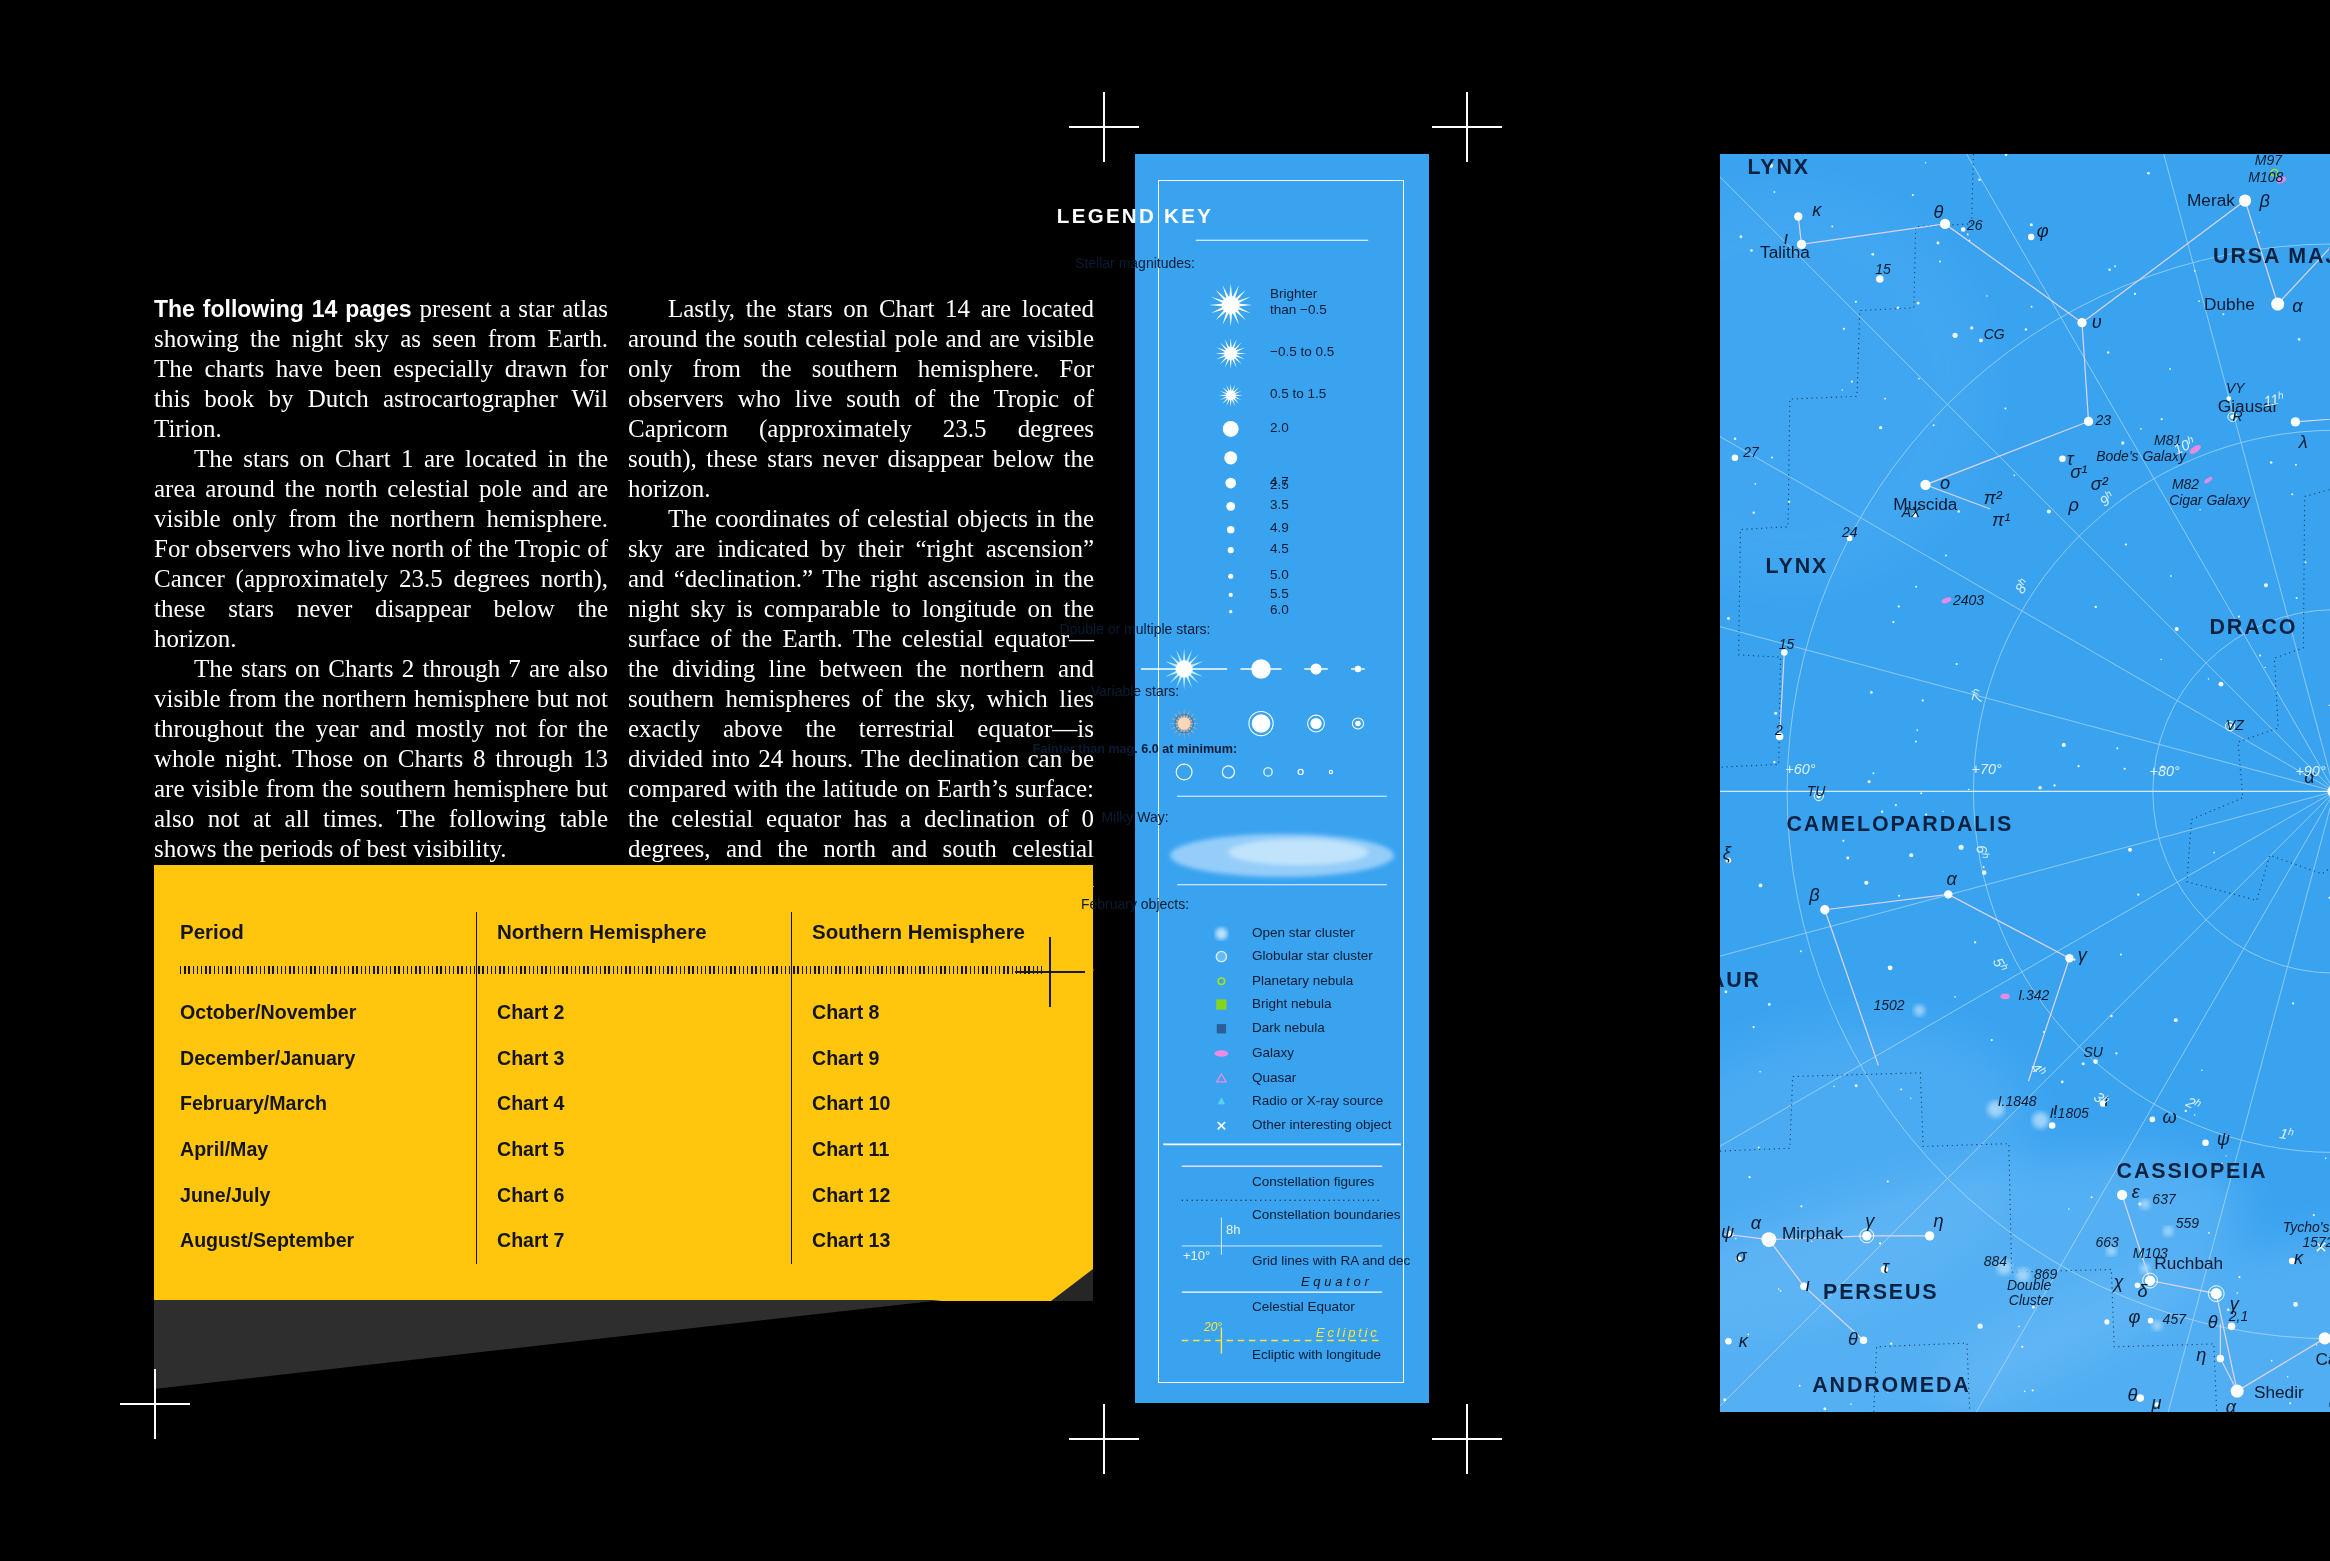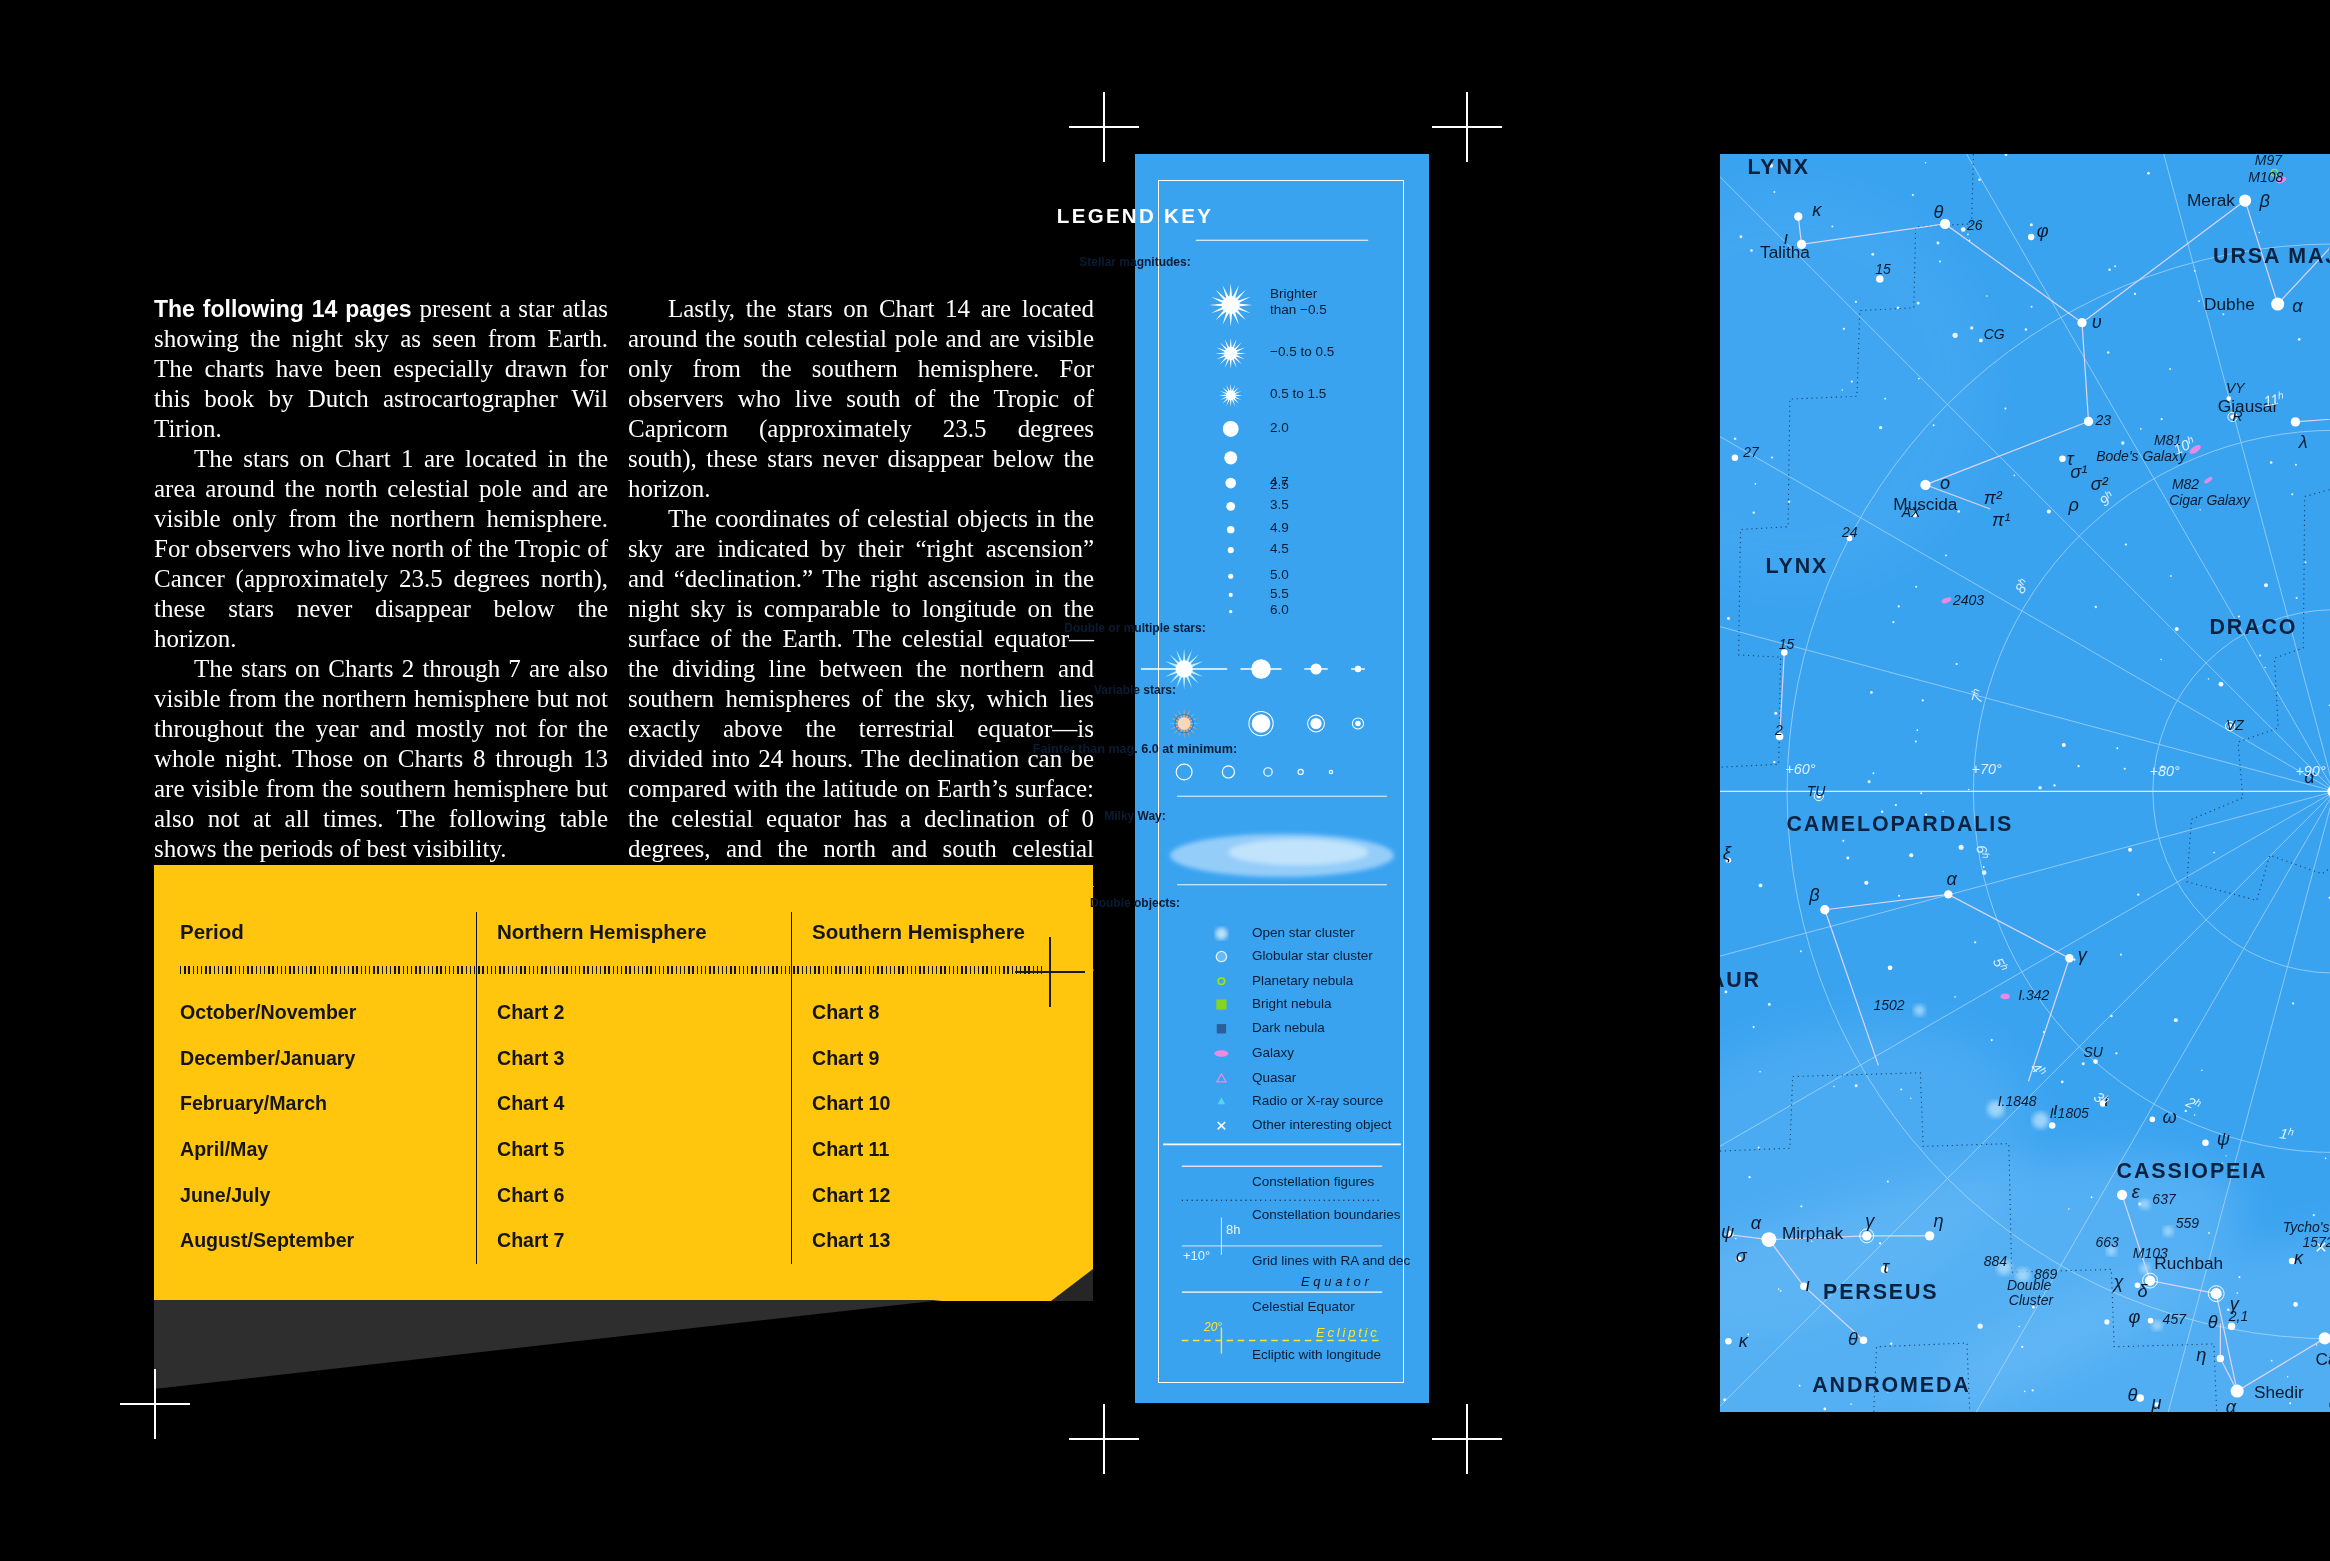--- a/index.html
+++ b/index.html
@@ -27,21 +27,21 @@
   #fold-wedge{position:absolute;left:154px;top:1300px;width:788px;height:89px;background:#2e2e2e;
       clip-path:polygon(0 0,100% 0,0 100%);}
   #table-corner{position:absolute;left:1051px;top:1269px;width:42px;height:32px;background:#262626;
       clip-path:polygon(100% 0,100% 100%,0 100%);}
   
   #legend{position:absolute;left:1135px;top:154px;width:294px;height:1249px;}
   #legend-frame{position:absolute;left:23px;top:26px;width:244px;height:1201px;border:1.4px solid #fff;}
   #legend-svg{position:absolute;left:0;top:0;}
   .lg-txt{position:absolute;color:#0A1C33;white-space:pre-line;}
   .lg-title{color:#fff;font-weight:700;font-size:20.5px;letter-spacing:2.3px;}
-  .lg-h{font-weight:700;font-size:12px;}
+  .lg-h{font-weight:400;font-size:14px;}
   .lg-l{font-size:13.5px;line-height:16px;}
   .lg-small{font-weight:700;font-size:12.6px;}
   .lg-sky{color:#E8F4FE;font-size:13px;}
   .lg-eq{color:#0f172a;font-style:italic;font-size:13px;letter-spacing:3.7px;}
   .lg-ec{color:#FFE23B;font-style:italic;font-size:13px;letter-spacing:2.8px;}
   .lg-deg{color:#FFE23B;font-style:italic;font-size:12px;}
   .ctr{transform:translateX(-50%);left:145px;}
   
   #chart{position:absolute;left:1720px;top:154px;width:1237px;height:1258px;}
   #chart-svg text{font-family:"Liberation Sans",sans-serif;}
@@ -182,21 +182,21 @@
         <div class="lg-txt lg-l" style="left: 135px; top: 343px;">3.5</div>
         <div class="lg-txt lg-l" style="left: 135px; top: 366px;">4.9</div>
         <div class="lg-txt lg-l" style="left: 135px; top: 387px;">4.5</div>
         <div class="lg-txt lg-l" style="left: 135px; top: 413px;">5.0</div>
         <div class="lg-txt lg-l" style="left: 135px; top: 432px;">5.5</div>
         <div class="lg-txt lg-l" style="left: 135px; top: 448px;">6.0</div>
         <div class="lg-txt lg-h ctr" style="left: 0px; top: 467px;">Double  or multiple stars:</div>
         <div class="lg-txt lg-h ctr" style="left: 0px; top: 529px;">Variable stars:</div>
         <div class="lg-txt lg-small ctr" style="left: 0px; top: 588px;">Fainter than mag. 6.0 at minimum:</div>
         <div class="lg-txt lg-h ctr" style="left: 0px; top: 655px;">Milky Way:</div>
-        <div class="lg-txt lg-h ctr" style="left: 0px; top: 742px;">Double objects:</div>
+        <div class="lg-txt lg-h ctr" style="left: 0px; top: 742px;">February objects:</div>
         <div class="lg-txt lg-l" style="left: 117px; top: 771px;">Open star cluster</div>
         <div class="lg-txt lg-l" style="left: 117px; top: 794px;">Globular star cluster</div>
         <div class="lg-txt lg-l" style="left: 117px; top: 819px;">Planetary nebula</div>
         <div class="lg-txt lg-l" style="left: 117px; top: 842px;">Bright nebula</div>
         <div class="lg-txt lg-l" style="left: 117px; top: 866px;">Dark nebula</div>
         <div class="lg-txt lg-l" style="left: 117px; top: 891px;">Galaxy</div>
         <div class="lg-txt lg-l" style="left: 117px; top: 916px;">Quasar</div>
         <div class="lg-txt lg-l" style="left: 117px; top: 939px;">Radio or X-ray source</div>
         <div class="lg-txt lg-l" style="left: 117px; top: 963px;">Other interesting object</div>
         <div class="lg-txt lg-l" style="left: 117px; top: 1020px;">Constellation figures</div>

